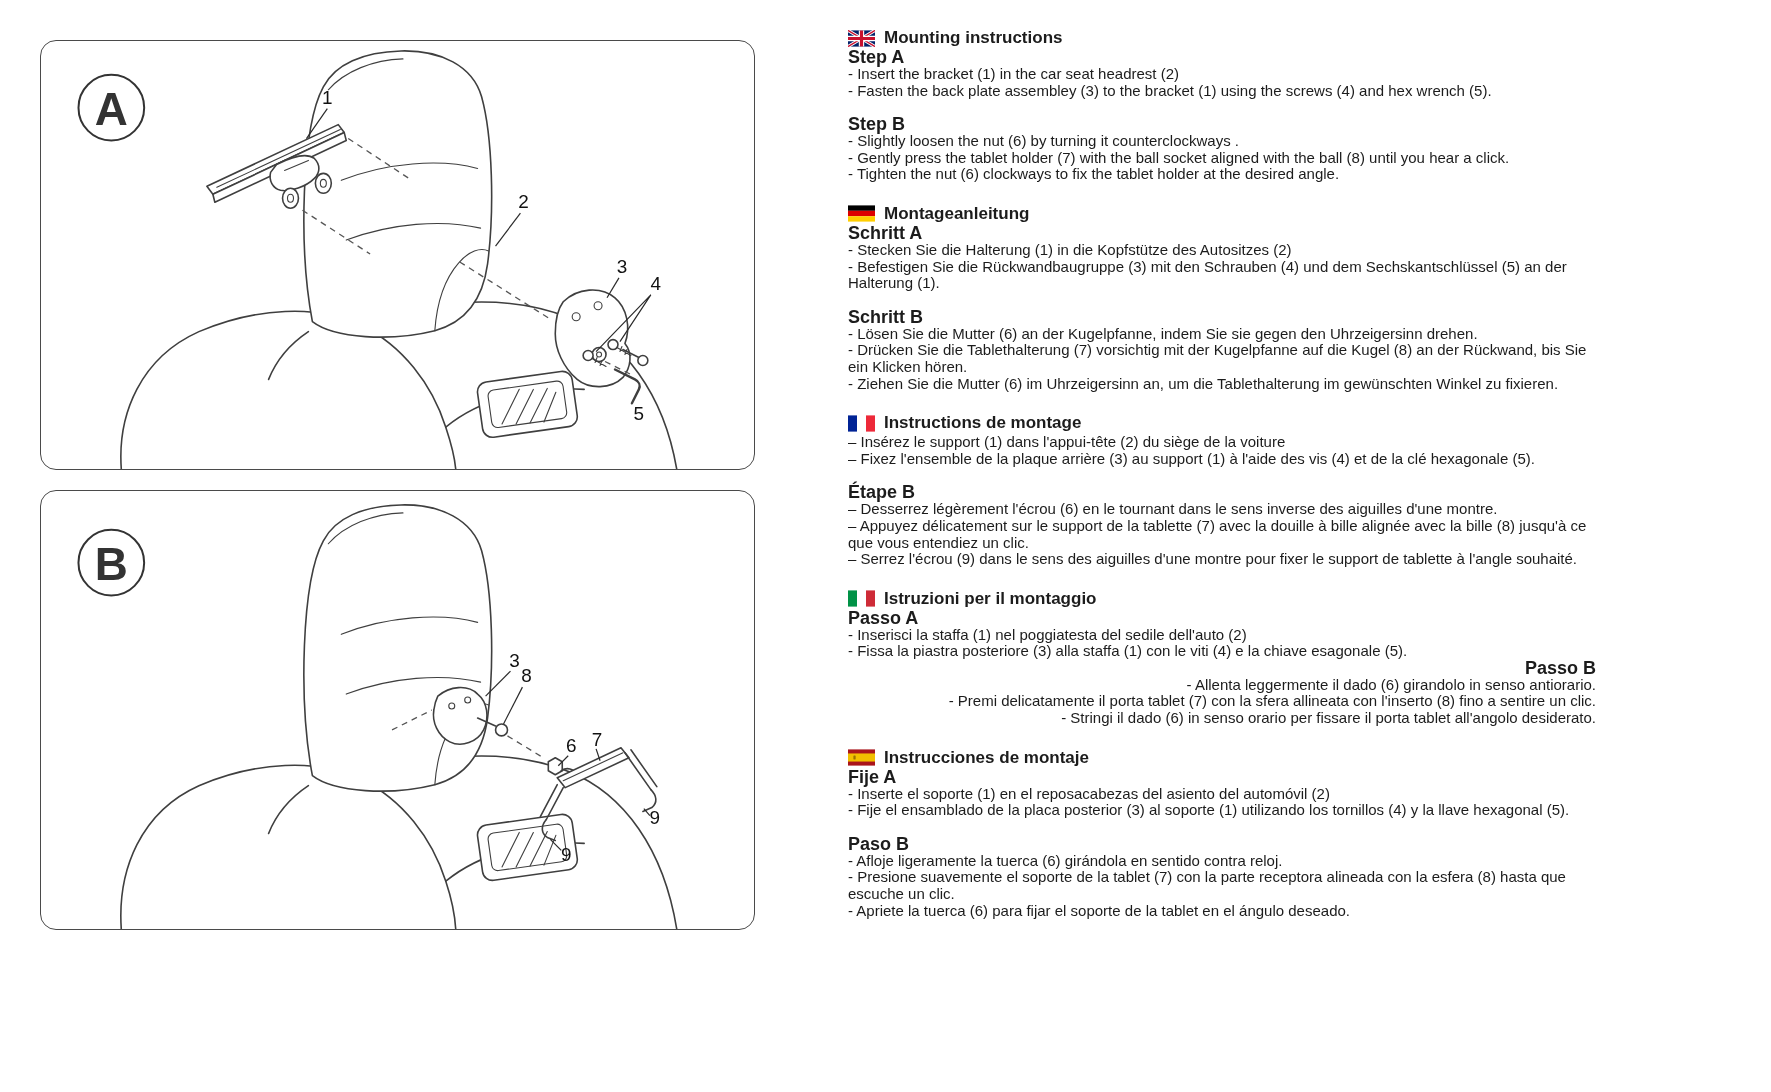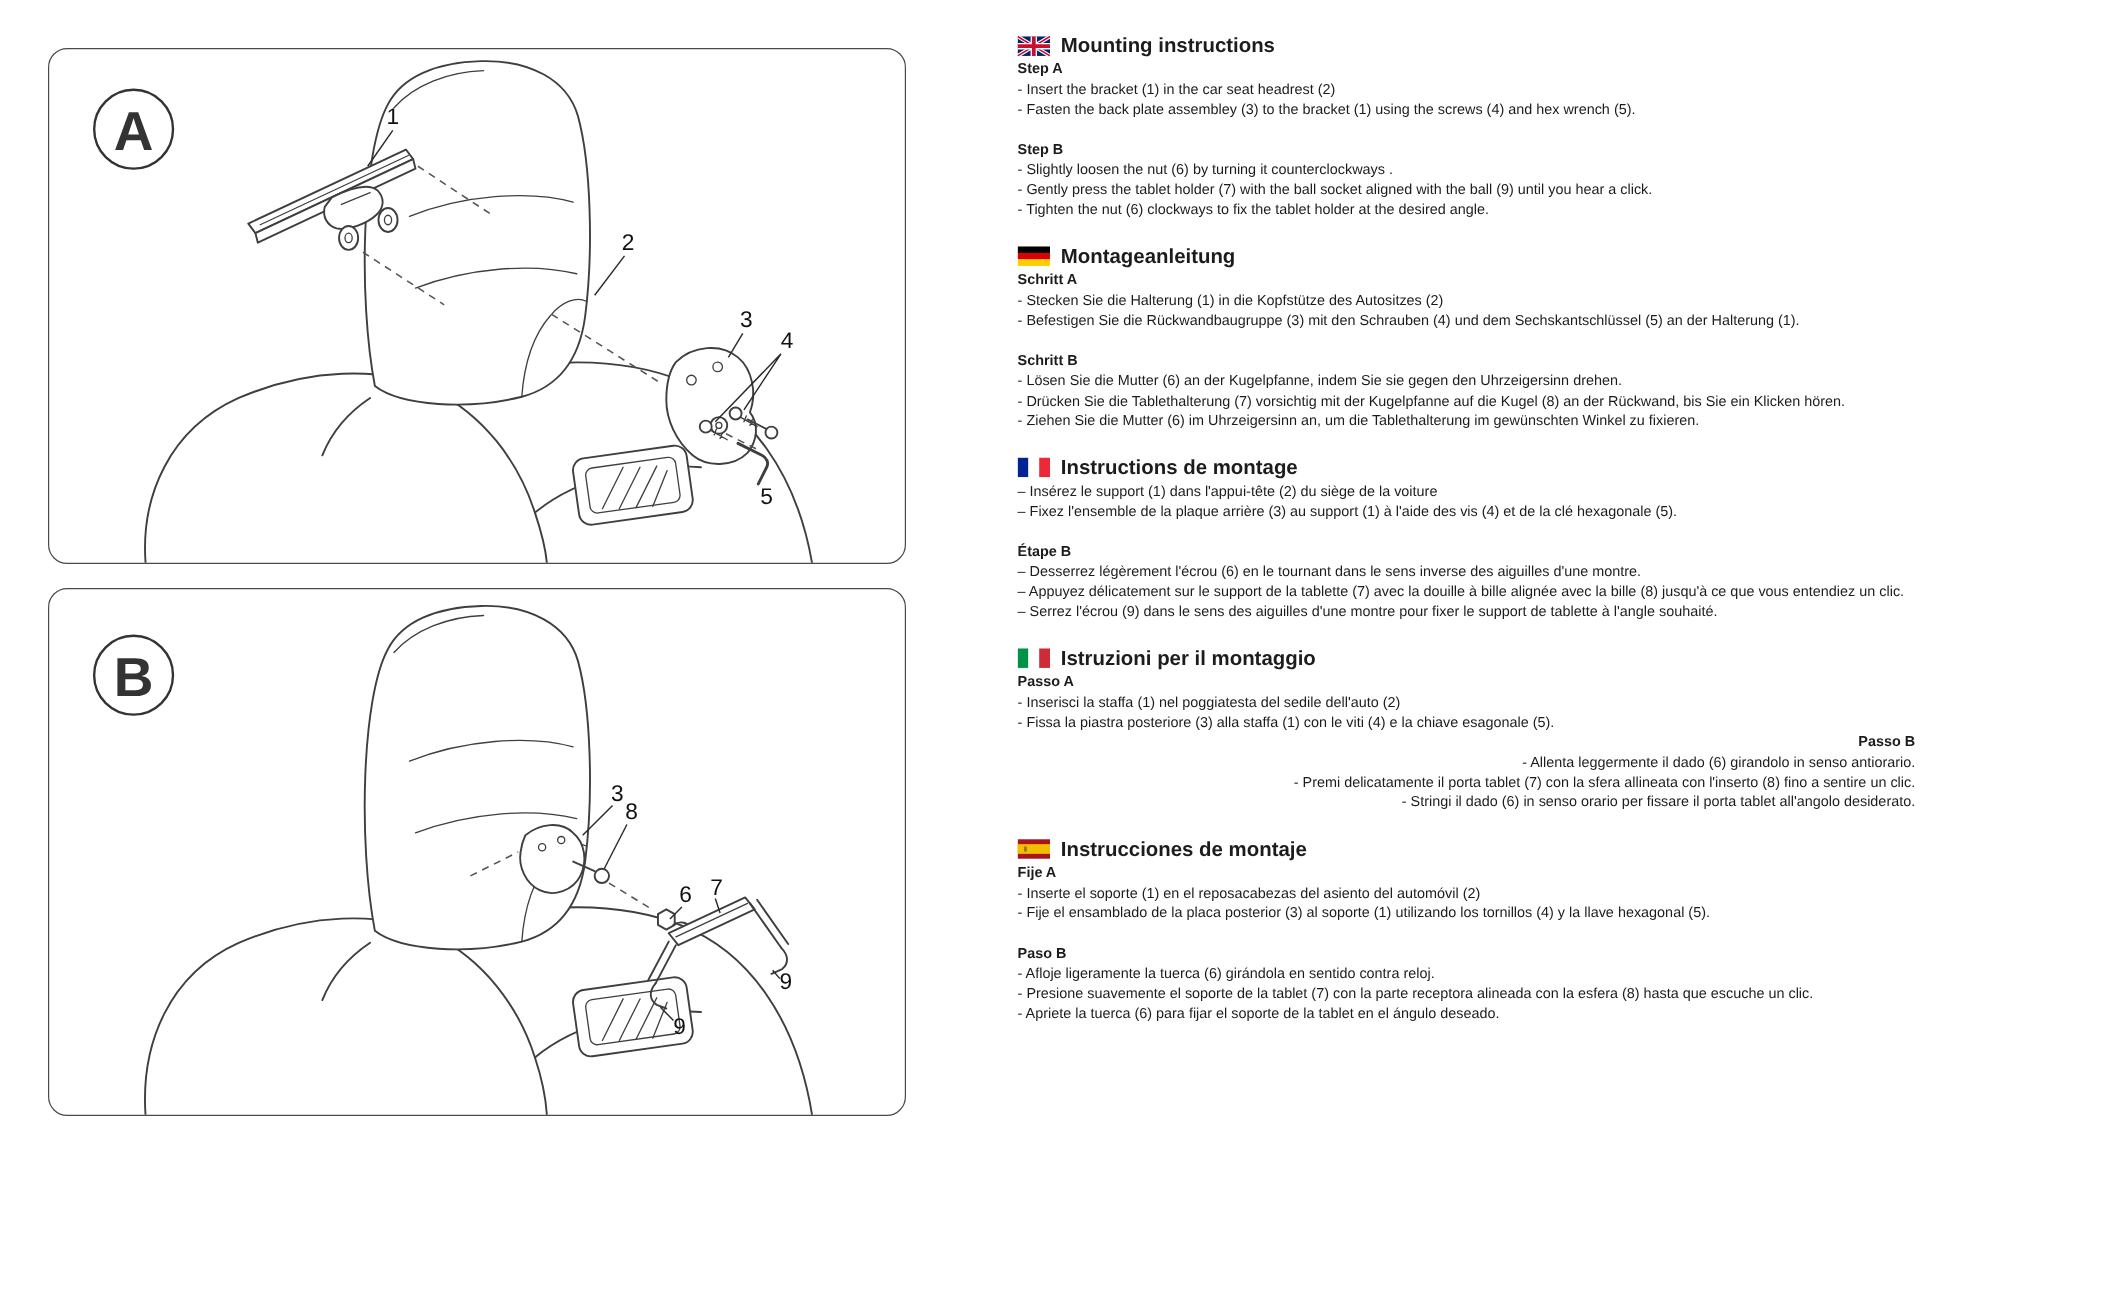--- a/index.html
+++ b/index.html
@@ -24,22 +24,22 @@
   .callout-num { font-family:"Liberation Sans",sans-serif; font-size:19px; fill:#111; text-anchor:middle; }
 
   
   .instructions { position:absolute; left:848px; top:28px; width:748px; }
   .lang-section { margin-bottom:21px; }
   .lang-section.extra-gap { margin-top:15px; }
   .title-row { display:flex; align-items:center; gap:9px; margin-bottom:1px; }
   .title-row h2 { font-size:17px; font-weight:bold; line-height:20px; }
   .flag { width:27px; height:17px; flex:0 0 auto; display:block; }
   .flag svg { display:block; width:100%; height:100%; }
-  .block h3 { font-size:12px; font-weight:bold; line-height:17px; }
-  .block p  { font-size:12px; line-height:16.6px; }
+  .block h3 { font-size:18px; font-weight:bold; line-height:17px; }
+  .block p  { font-size:15px; line-height:16.6px; }
   .block + .block { margin-top:17px; }
   .block.tight { margin-top:0;text-align:right; }
 </style>
 </head>
 <body>
 
 <div class="page">
 
   <div class="panel panel-a">
     <svg viewBox="0 0 715 430">
@@ -205,21 +205,21 @@
         <h2>Mounting instructions</h2>
       </div>
       <div class="block">
         <h3>Step A</h3>
         <p>- Insert the  bracket  (1) in the car seat headrest  (2)</p>
         <p>- Fasten the back plate assembley (3) to the bracket (1) using the screws (4) and hex wrench (5).</p>
       </div>
       <div class="block">
         <h3>Step B</h3>
         <p>- Slightly loosen the nut (6) by turning it counterclockways .</p>
-        <p>- Gently press the tablet holder (7) with the ball socket aligned with the ball (9) until you hear a click.</p>
+        <p>- Gently press the tablet holder (7) with the ball socket aligned with the ball (8) until you hear a click.</p>
         <p>- Tighten the nut (6) clockways to fix the tablet holder at the desired angle.</p>
       </div>
     </section>
 
     <section class="lang-section">
       <div class="title-row">
         <span class="flag">
           <svg viewBox="0 0 60 36">
             <rect width="60" height="12" y="0" fill="#000000"></rect>
             <rect width="60" height="12" y="12" fill="#DD0000"></rect>

